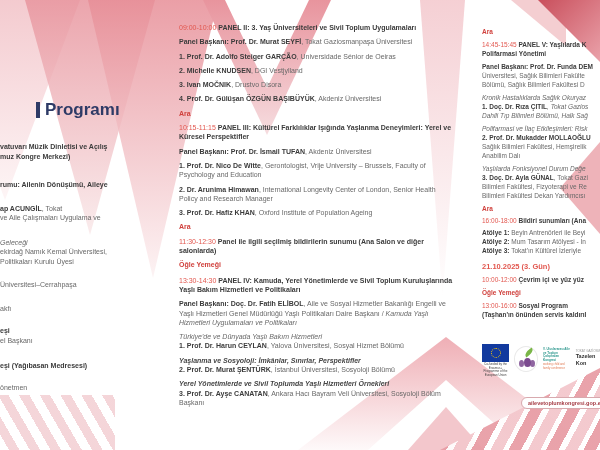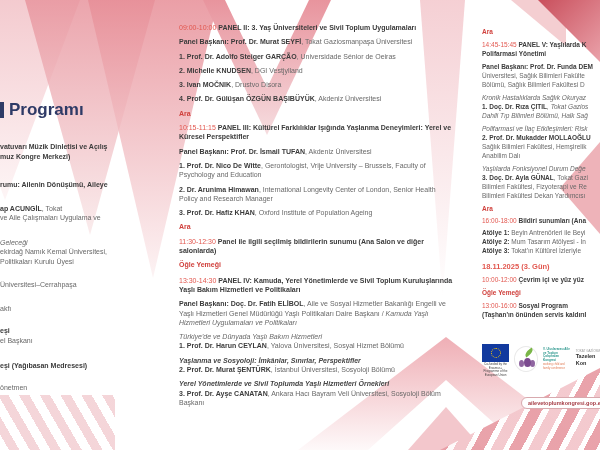--- a/index.html
+++ b/index.html
@@ -36,21 +36,21 @@
   .col-right { left:482px; top:27px; width:140px; font-size:6.5px; line-height:9px; }
   .col-left .line, .col-right .line { white-space:nowrap; }
   .s-time { color:#e2574f; }
   .s-bold { font-weight:700; color:#3b3b3b; }
   .s-reg  { color:#686868; }
   .s-ital { color:#686868; font-style:italic; }
   .s-bi   { font-weight:700; font-style:italic; color:#454545; }
   .s-red  { color:#d0403c; font-weight:700; }
   .s-date { color:#e2574f; font-weight:700; font-size:7.5px; }
   
-  .titleWrap { position:absolute; left:0; top:100px; z-index:3; display:flex; align-items:center; }
+  .titleWrap { position:absolute; left:0; top:100px; z-index:3; display:flex; align-items:center;padding-left:36px; }
   .titleBar  { width:4px; height:16px; background:#2e3a66; margin-right:5px; }
   .titleTxt  { font-size:17px; font-weight:700; color:#2e3a66; }
   
   .footer { position:absolute; left:482px; top:344px; width:118px; height:46px; z-index:3; display:flex; gap:5px; align-items:flex-start; }
   .euBox { width:28px; }
   .euFlag { width:27px; height:18px; background:#123a9e; display:flex; align-items:center; justify-content:center; }
   .euStars { width:10px; height:10px; border:1px dotted #ffcc00; border-radius:50%; }
   .euCap { font-size:3px; line-height:3.6px; color:#444; margin-top:1px; text-align:center; }
   .famLogo { width:26px; height:26px; border-radius:50%; border:1px solid #e9e9e9; position:relative; background:#fff; margin-top:2px; }
   .famLeaf { position:absolute; right:3px; top:3px; width:10px; height:5px; background:#7ab648; border-radius:80% 0 80% 0; transform:rotate(-35deg); }
@@ -150,21 +150,21 @@
       <div class="line"><span class="s-reg">Anabilim Dalı</span></div>
       <div class="line" style="margin-top: 4px;"><span class="s-ital">Yaşlılarda Fonksiyonel Durum Değe</span></div>
       <div class="line"><span class="s-bold">3. Doç. Dr. Ayla GÜNAL</span><span class="s-reg">, Tokat Gazi</span></div>
       <div class="line"><span class="s-reg">Bilimleri Fakültesi, Fizyoterapi ve Re</span></div>
       <div class="line"><span class="s-reg">Bilimleri Fakültesi Dekan Yardımcısı</span></div>
       <div class="line" style="margin-top: 4px;"><span class="s-red">Ara</span></div>
       <div class="line" style="margin-top: 3px;"><span class="s-time">16:00-18:00 </span><span class="s-bold">Bildiri sunumları (Ana</span></div>
       <div class="line" style="margin-top: 3px;"><span class="s-bold">Atölye 1:</span><span class="s-reg"> Beyin Antrenörleri ile Beyi</span></div>
       <div class="line"><span class="s-bold">Atölye 2:</span><span class="s-reg"> Mum Tasarım Atölyesi - İn</span></div>
       <div class="line"><span class="s-bold">Atölye 3:</span><span class="s-reg"> Tokat'ın Kültürel İzleriyle</span></div>
-      <div class="line" style="margin-top: 7px;"><span class="s-date">18.11.2025 (3. Gün)</span></div>
+      <div class="line" style="margin-top: 7px;"><span class="s-date">21.10.2025 (3. Gün)</span></div>
       <div class="line" style="margin-top: 4px;"><span class="s-time">10:00-12:00 </span><span class="s-bold">Çevrim içi ve yüz yüz</span></div>
       <div class="line" style="margin-top: 4px;"><span class="s-red">Öğle Yemeği</span></div>
       <div class="line" style="margin-top: 4px;"><span class="s-time">13:00-16:00 </span><span class="s-bold">Sosyal Program</span></div>
       <div class="line"><span class="s-bold">(Taşhan'ın önünden servis kaldırıl</span></div>
     </div>
 
   <div class="footer">
     <div class="euBox">
       <div class="euFlag">
         <div class="euStars"></div>

